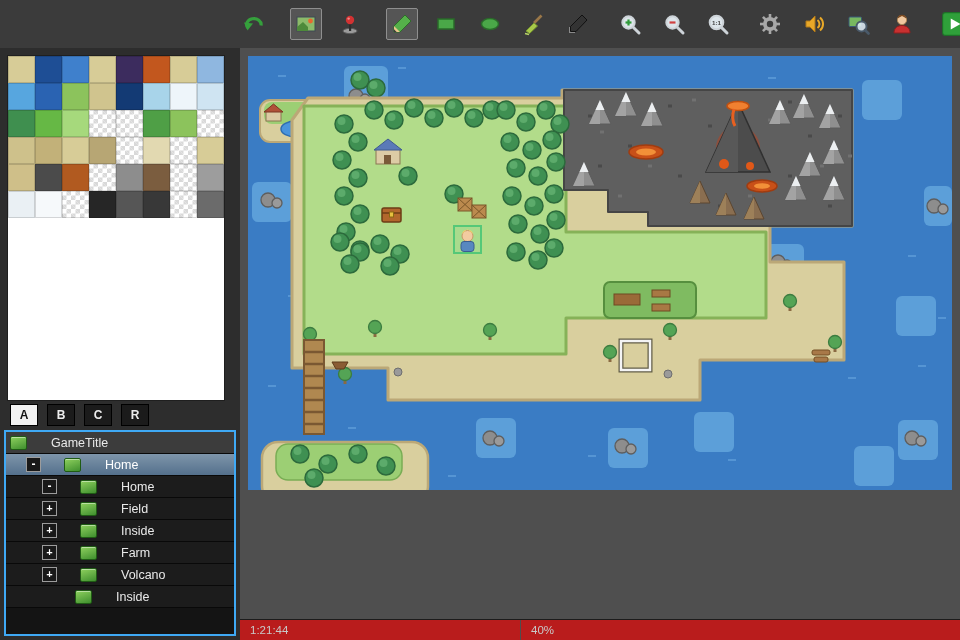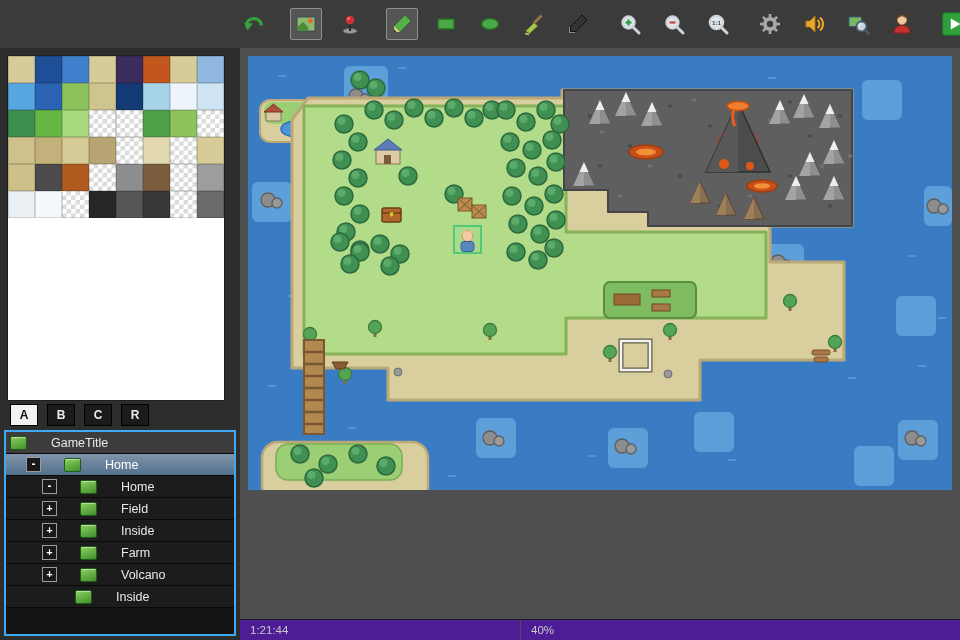--- a/index.html
+++ b/index.html
@@ -41,21 +41,21 @@
             font:bold 10px/11px "DejaVu Sans Mono",monospace;text-align:center;margin-right:4px;flex:none;}
   .tree-icon{width:15px;height:12px;border-radius:2px;margin-right:5px;flex:none;
              background:linear-gradient(160deg,#8ed05e,#3f8f2e);border:1px solid #1f5c14;
              box-shadow:inset 0 1px 0 rgba(255,255,255,.45);}
 
   
   .map-area{position:absolute;left:240px;top:48px;right:0;bottom:20px;background:#4f4f4f;}
   .map-canvas{position:absolute;left:8px;top:8px;}
 
   
-  .status-bar{position:absolute;left:240px;bottom:0;width:720px;height:20px;background:#4c1d95;
+  .status-bar{position:absolute;left:240px;bottom:0;width:720px;height:20px;background:#b91c1c;
               border-top:1px solid #1c1c1c;display:flex;color:#c9c9c9;font-size:11.5px;}
   .sb-sec{display:flex;align-items:center;padding-left:10px;box-sizing:border-box;}
   .sb-1{width:280px;}
   .sb-2{width:205px;border-left:1px solid #4e4e4e;}
   .sb-3{flex:1;border-left:1px solid #4e4e4e;}
 </style>
 </head>
 <body>
 
 <div class="toolbar">

